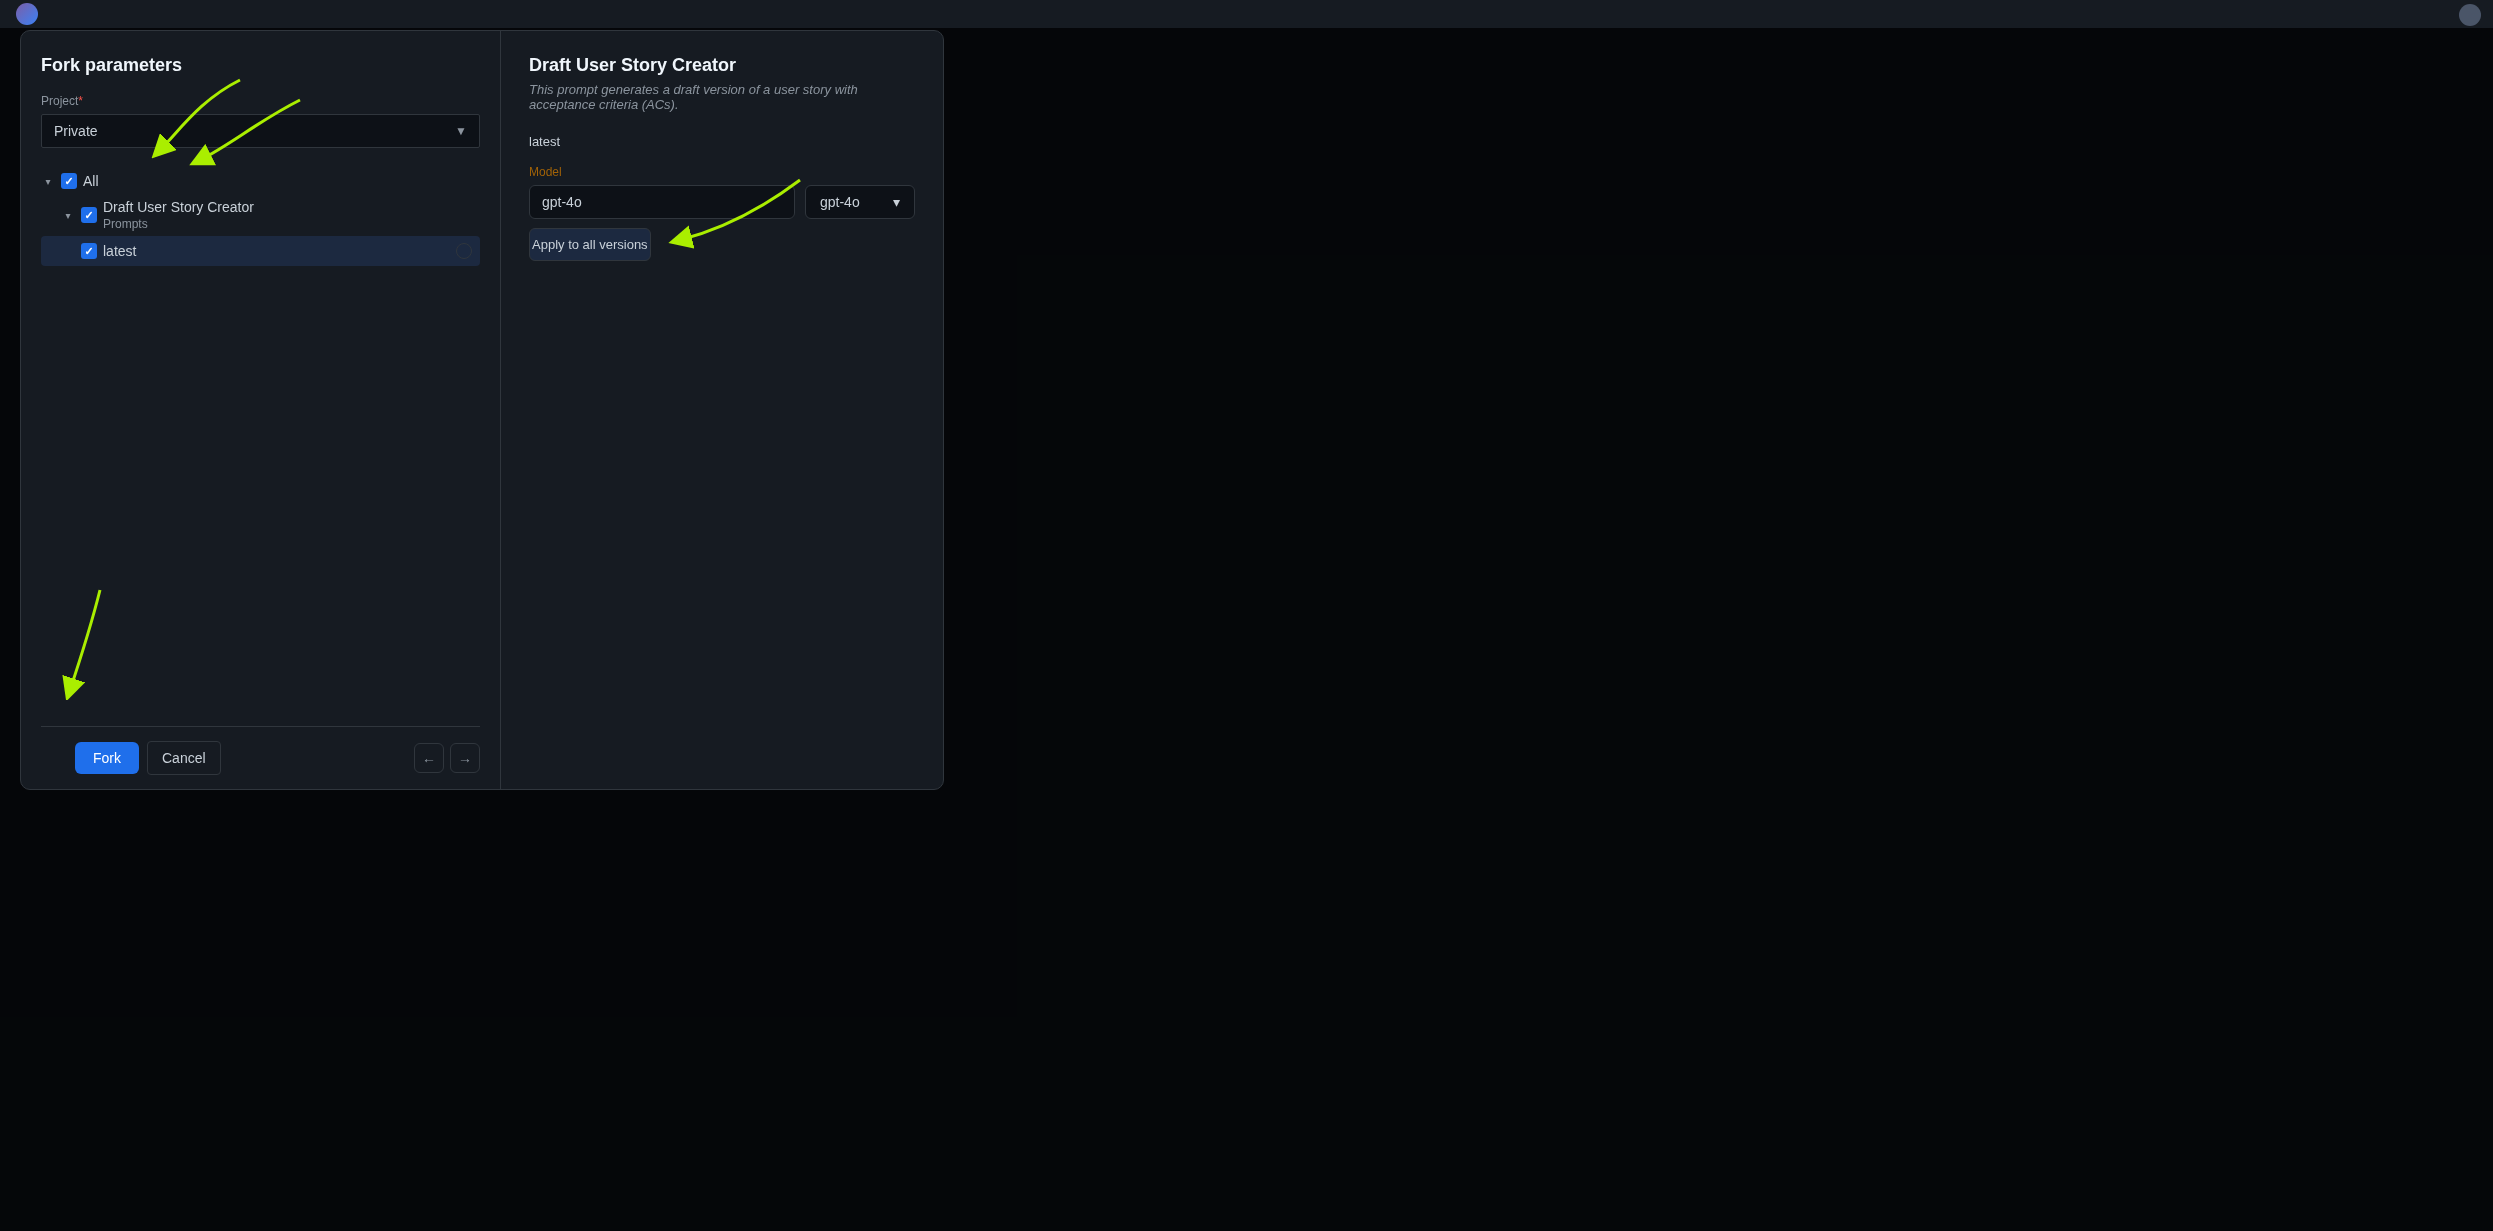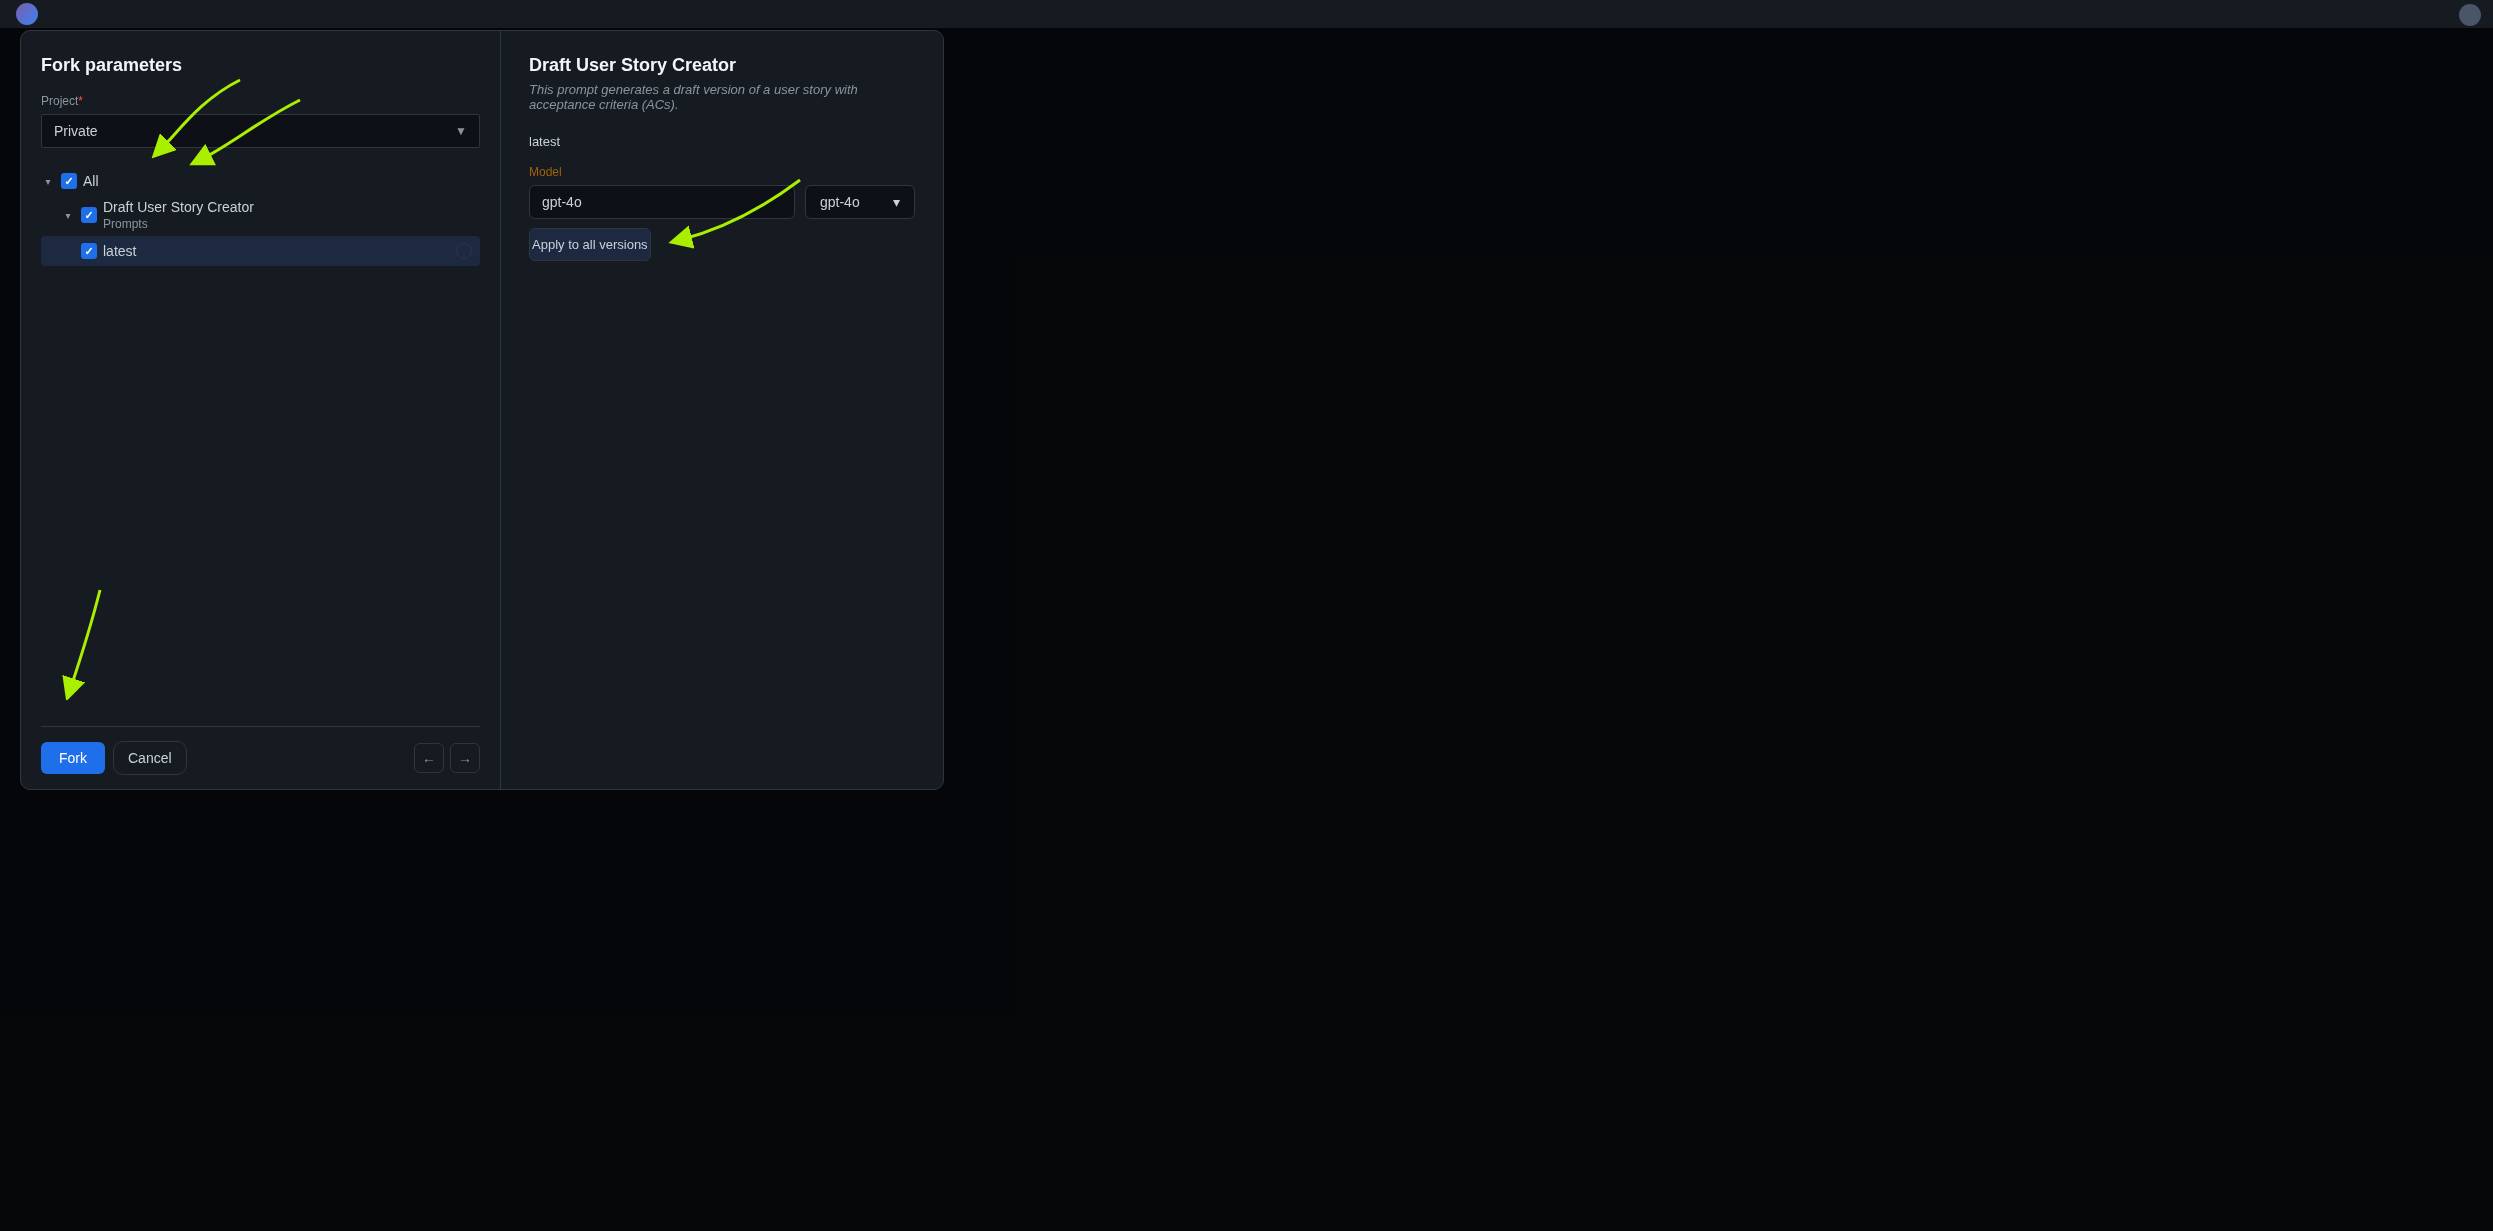--- a/index.html
+++ b/index.html
@@ -202,27 +202,28 @@
 
     .btn-fork {
       background: #1f6feb;
       color: #fff;
       border: none;
       border-radius: 6px;
       padding: 8px 18px;
       font-size: 14px;
       cursor: pointer;
       font-weight: 500;
+      margin-left: 34px;
     }
 
     .btn-cancel {
       background: transparent;
       color: #c9d1d9;
       border: 1px solid #30363d;
-      border-radius: 10px;
+      border-radius: 4px;
       padding: 8px 14px;
       font-size: 14px;
       cursor: pointer;
     }
 
     .nav-btns {
       display: flex;
       gap: 6px;
     }
 

